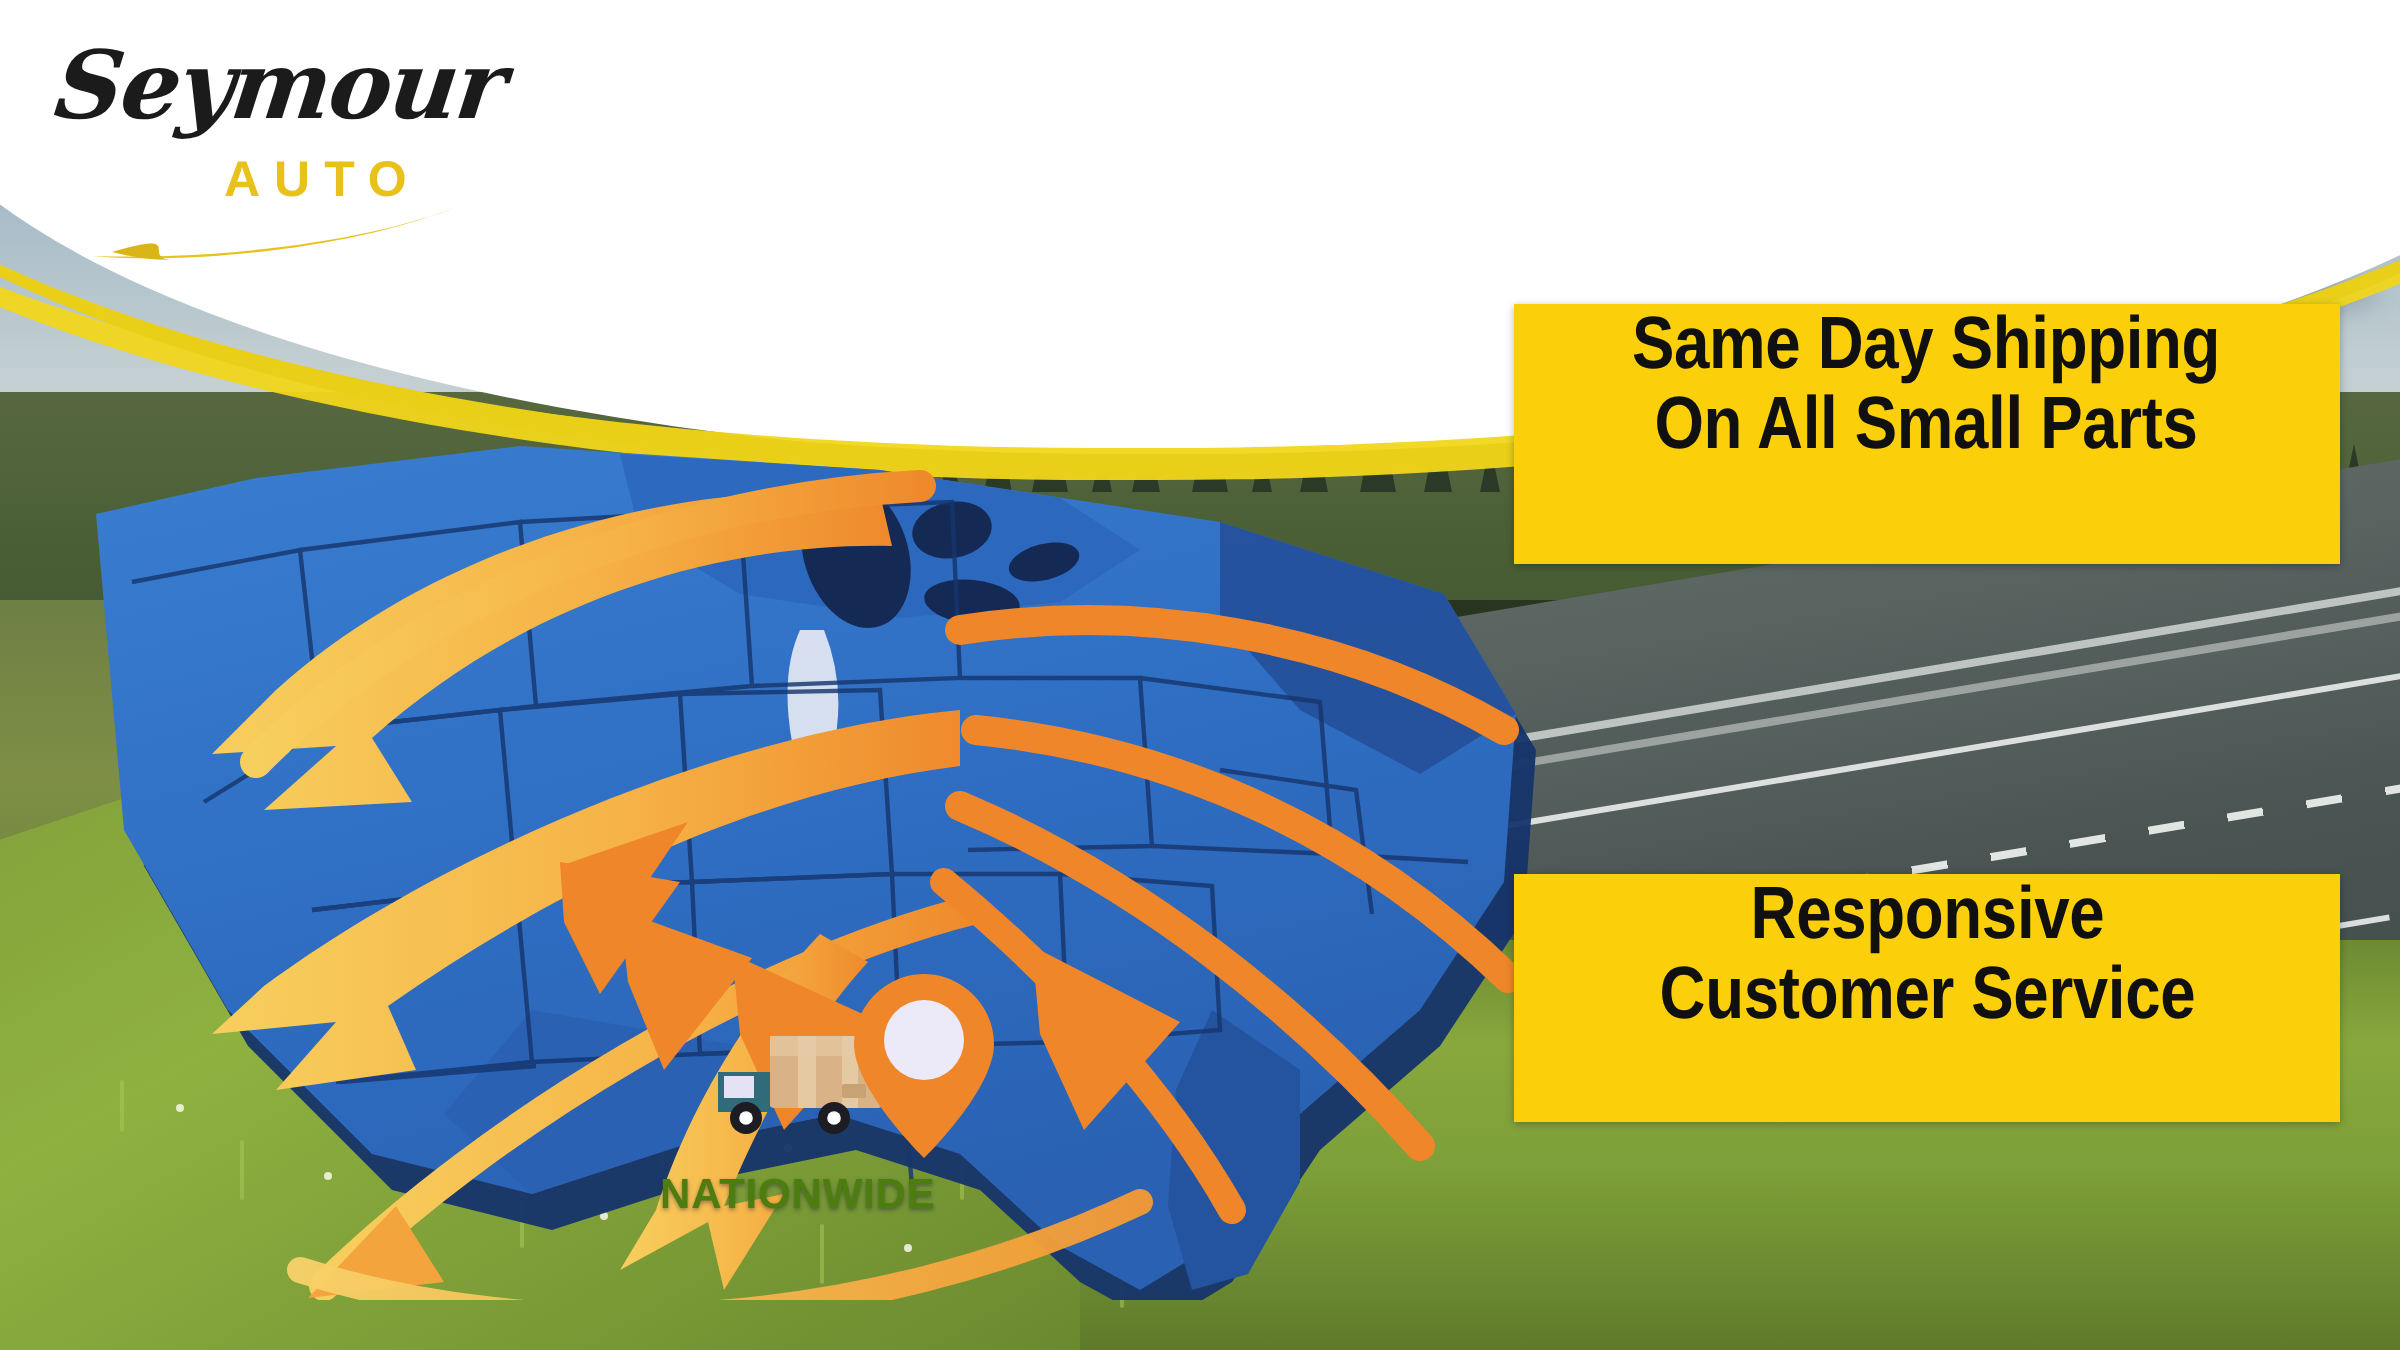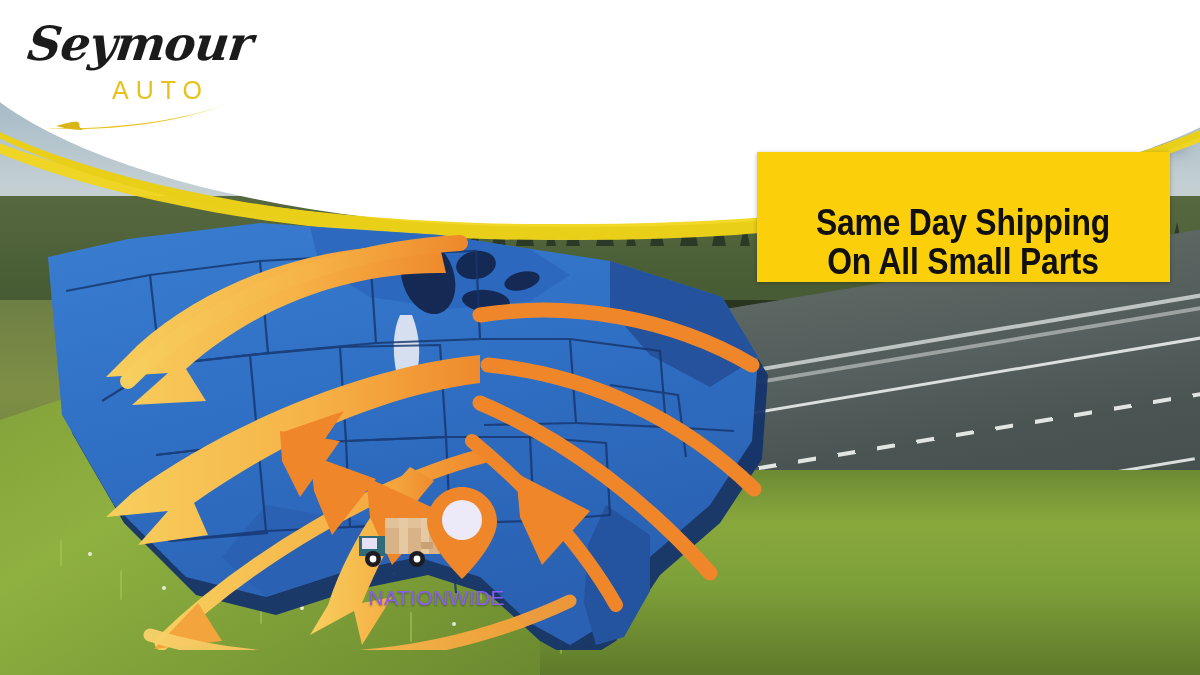--- a/index.html
+++ b/index.html
@@ -92,47 +92,47 @@
   }
 
   
   .map-wrap{position:absolute;left:10px;top:205px;width:790px;height:445px;}
   .usa{position:absolute;left:0;top:0;width:790px;height:445px;}
 
   
   .pin{position:absolute;left:415px;top:280px;width:74px;height:96px;}
   .truck{position:absolute;left:345px;top:305px;width:100px;height:62px;}
   .nw-label{
-    position:absolute;left:320px;top:382px;width:175px;text-align:right;
-    color:#8b5cf6;font-weight:normal;line-height:1.02;
+    position:absolute;left:320px;top:382px;width:175px;text-align:left;
+    color:#4d7c0f;font-weight:bold;line-height:1.02;
     font-family:"Liberation Sans", sans-serif;letter-spacing:.4px;
     text-shadow:0 1px 2px rgba(20,30,60,.45);
   }
   .nw-1{font-size:21px;}
   .nw-2{font-size:27px;letter-spacing:1.4px;}
 
   
   .logo{position:absolute;left:28px;top:14px;width:210px;height:112px;}
   .logo-script{
     position:absolute;left:0;top:2px;width:210px;
     font-family:"DejaVu Serif", serif;font-style:italic;font-weight:bold;
     font-size:47px;color:#1b1b1b;letter-spacing:-1px;
     transform:skewX(-7deg);
   }
   .logo-auto{
     position:absolute;left:84px;top:62px;
-    font-family:"Liberation Sans", sans-serif;font-weight:normal;
+    font-family:"Liberation Sans", sans-serif;font-weight:bold;
     font-size:25px;color:#e8c21b;letter-spacing:7px;
   }
   .logo-swoosh{position:absolute;left:16px;top:84px;width:190px;height:34px;}
 
   
   .box{
     position:absolute;background:#fbcf09;
-    display:flex;align-items:flex-end;justify-content:center;
+    display:flex;align-items:flex-start;justify-content:center;
     box-shadow:0 1px 4px rgba(0,0,0,.28);
   }
   .box-txt{
     color:#101010;font-weight:bold;text-align:center;line-height:1.07;
     font-family:"Liberation Sans Narrow","Liberation Sans",sans-serif;
     transform:scaleX(.86);transform-origin:center;
     white-space:pre-line;letter-spacing:-.2px;
   }
   #box1{left:757px;top:152px;width:413px;height:130px;}
   #box1 .box-txt{font-size:37px;}
@@ -353,14 +353,18 @@
     <svg class="logo-swoosh" viewBox="0 0 190 34">
       <path d="M2,30 C46,34 130,28 188,4 C140,24 60,32 2,30 Z" fill="#e8c21b"></path>
       <path d="M12,28 C50,17 26,31 42,32 C30,32 20,30 12,28 Z" fill="#d9b518"></path>
     </svg>
   </div>
 
   <div class="box" id="box1">
     <div class="box-txt">Same Day Shipping
 On All Small Parts</div>
   </div>
+  <div class="box" id="box3">
+    <div class="box-txt">Responsive
+Customer Service</div>
+  </div>
 
 </div>
 
 </body></html>

